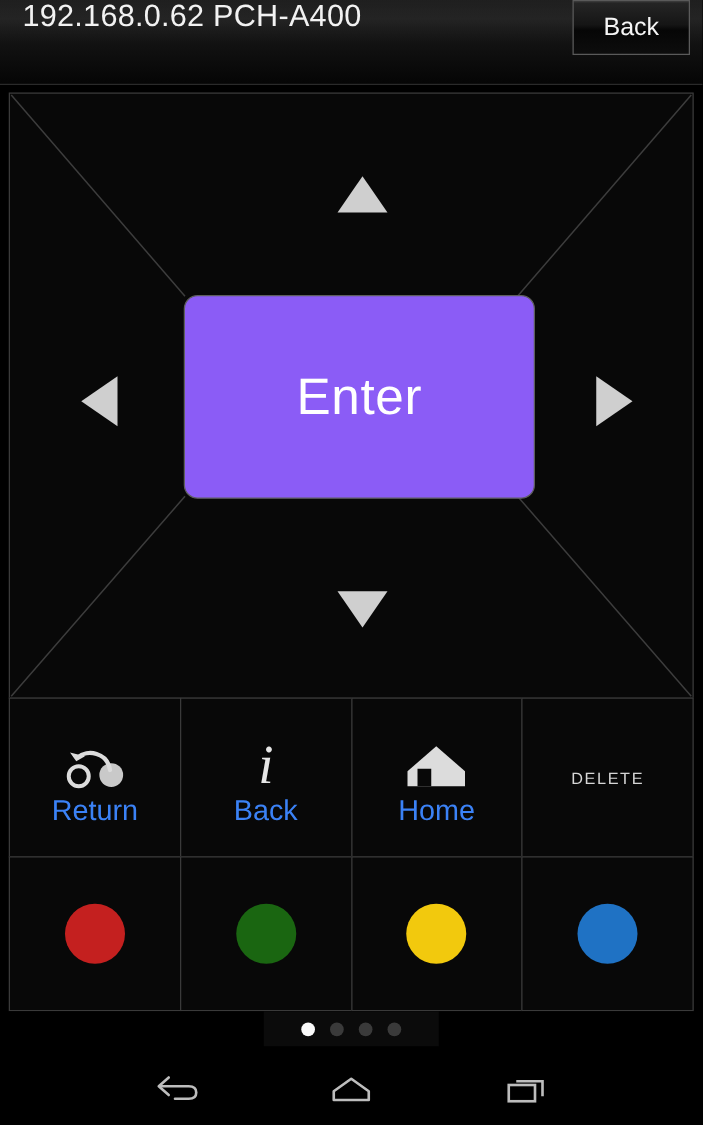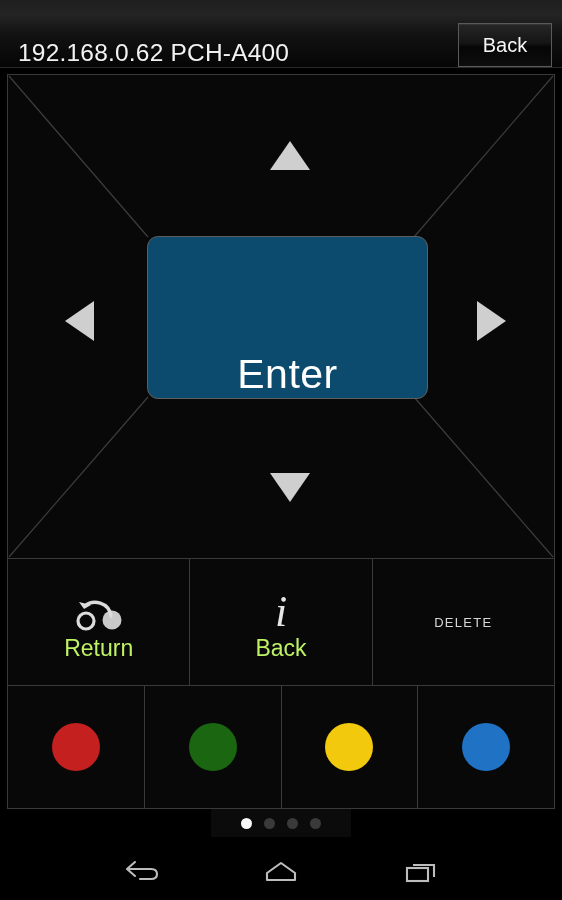--- a/index.html
+++ b/index.html
@@ -25,21 +25,21 @@
   }
 
   
   .titlebar {
     position: relative;
     height: 68px;
     flex: 0 0 68px;
     background: linear-gradient(to bottom, #121212 0%, #1d1d1d 22%, #111111 55%, #050505 100%);
     border-bottom: 1px solid #2a2a2a;
     display: flex;
-    align-items: flex-end;
+    align-items: flex-start;
     padding: 0 10px 0 18px;
     box-sizing: border-box;
   }
   .titlebar::after {
     content: "";
     position: absolute;
     left: 0; right: 0; top: 0;
     height: 34px;
     background: linear-gradient(to bottom, rgba(255,255,255,0.055), rgba(255,255,255,0));
     pointer-events: none;
@@ -99,23 +99,23 @@
     display: block;
   }
   .enter-btn {
     position: absolute;
     left: 139px;
     top: 161px;
     width: 281px;
     height: 163px;
     border: 1px solid #5e5e5e;
     border-radius: 11px;
-    background: #0c4a6e;
-    display: flex;
-    align-items: flex-end;
+    background: #8b5cf6;
+    display: flex;
+    align-items: center;
     justify-content: center;
     box-sizing: border-box;
     z-index: 3;
   }
   .enter-label {
     color: #ffffff;
     font-size: 41px;
     letter-spacing: 0.5px;
   }
 
@@ -178,21 +178,21 @@
   .key:last-child { margin-right: 0; }
 
   .key-icon {
     height: 48px;
     display: flex;
     align-items: flex-end;
     justify-content: center;
     margin-bottom: 4px;
   }
   .key-label {
-    color: #bef264;
+    color: #3b82f6;
     font-size: 23px;
     line-height: 1;
   }
   .key-label.text-only {
     font-size: 13px;
     letter-spacing: 1.3px;
     color: #d6d6d6;
   }
   .info-glyph {
     font-family: "Liberation Serif", serif;
@@ -297,20 +297,29 @@
         <div class="key-label">Return</div>
       </div>
 
       <div class="key">
         <div class="key-icon">
           <span class="info-glyph">i</span>
         </div>
         <div class="key-label">Back</div>
       </div>
 
+      <div class="key">
+        <div class="key-icon">
+          <svg width="52" height="40" viewBox="0 0 52 40">
+            <path d="M26 4 L49 24 L49 36 L3 36 L3 24 Z" fill="#dcdcdc"></path>
+            <path d="M11 36 L11 22 L22 22 L22 36 Z" fill="#080808"></path>
+          </svg>
+        </div>
+        <div class="key-label">Home</div>
+      </div>
 
       <div class="key">
         <div class="key-label text-only">DELETE</div>
       </div>
 
     </div>
 
     <div class="key-row color-row">
       <div class="key">
         <div class="dot-btn" style="background:#c4201f"></div>

